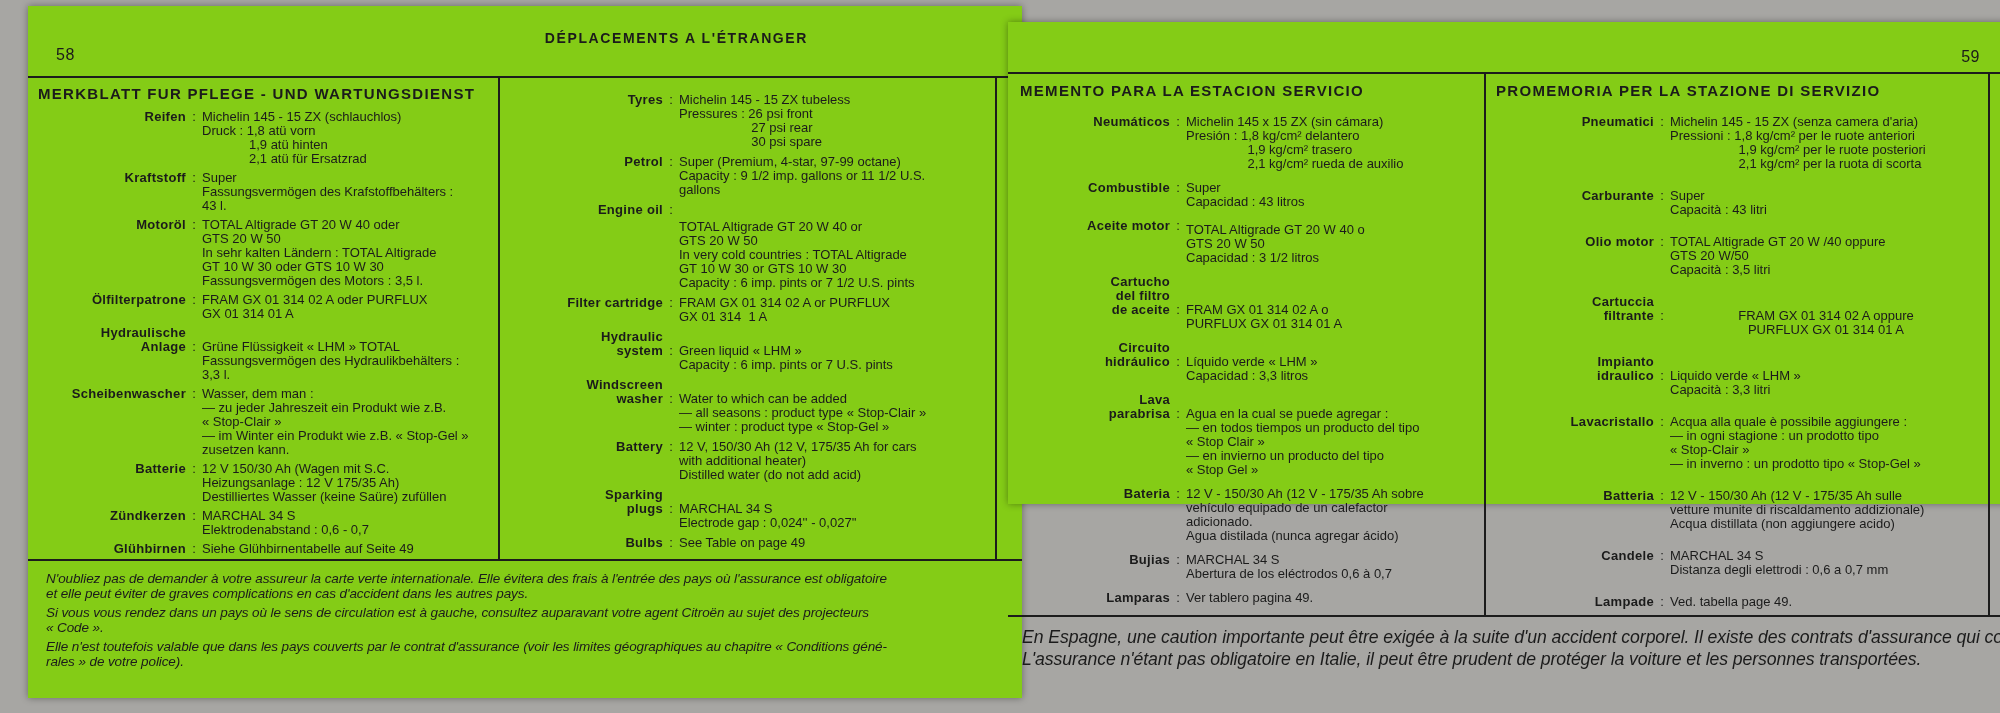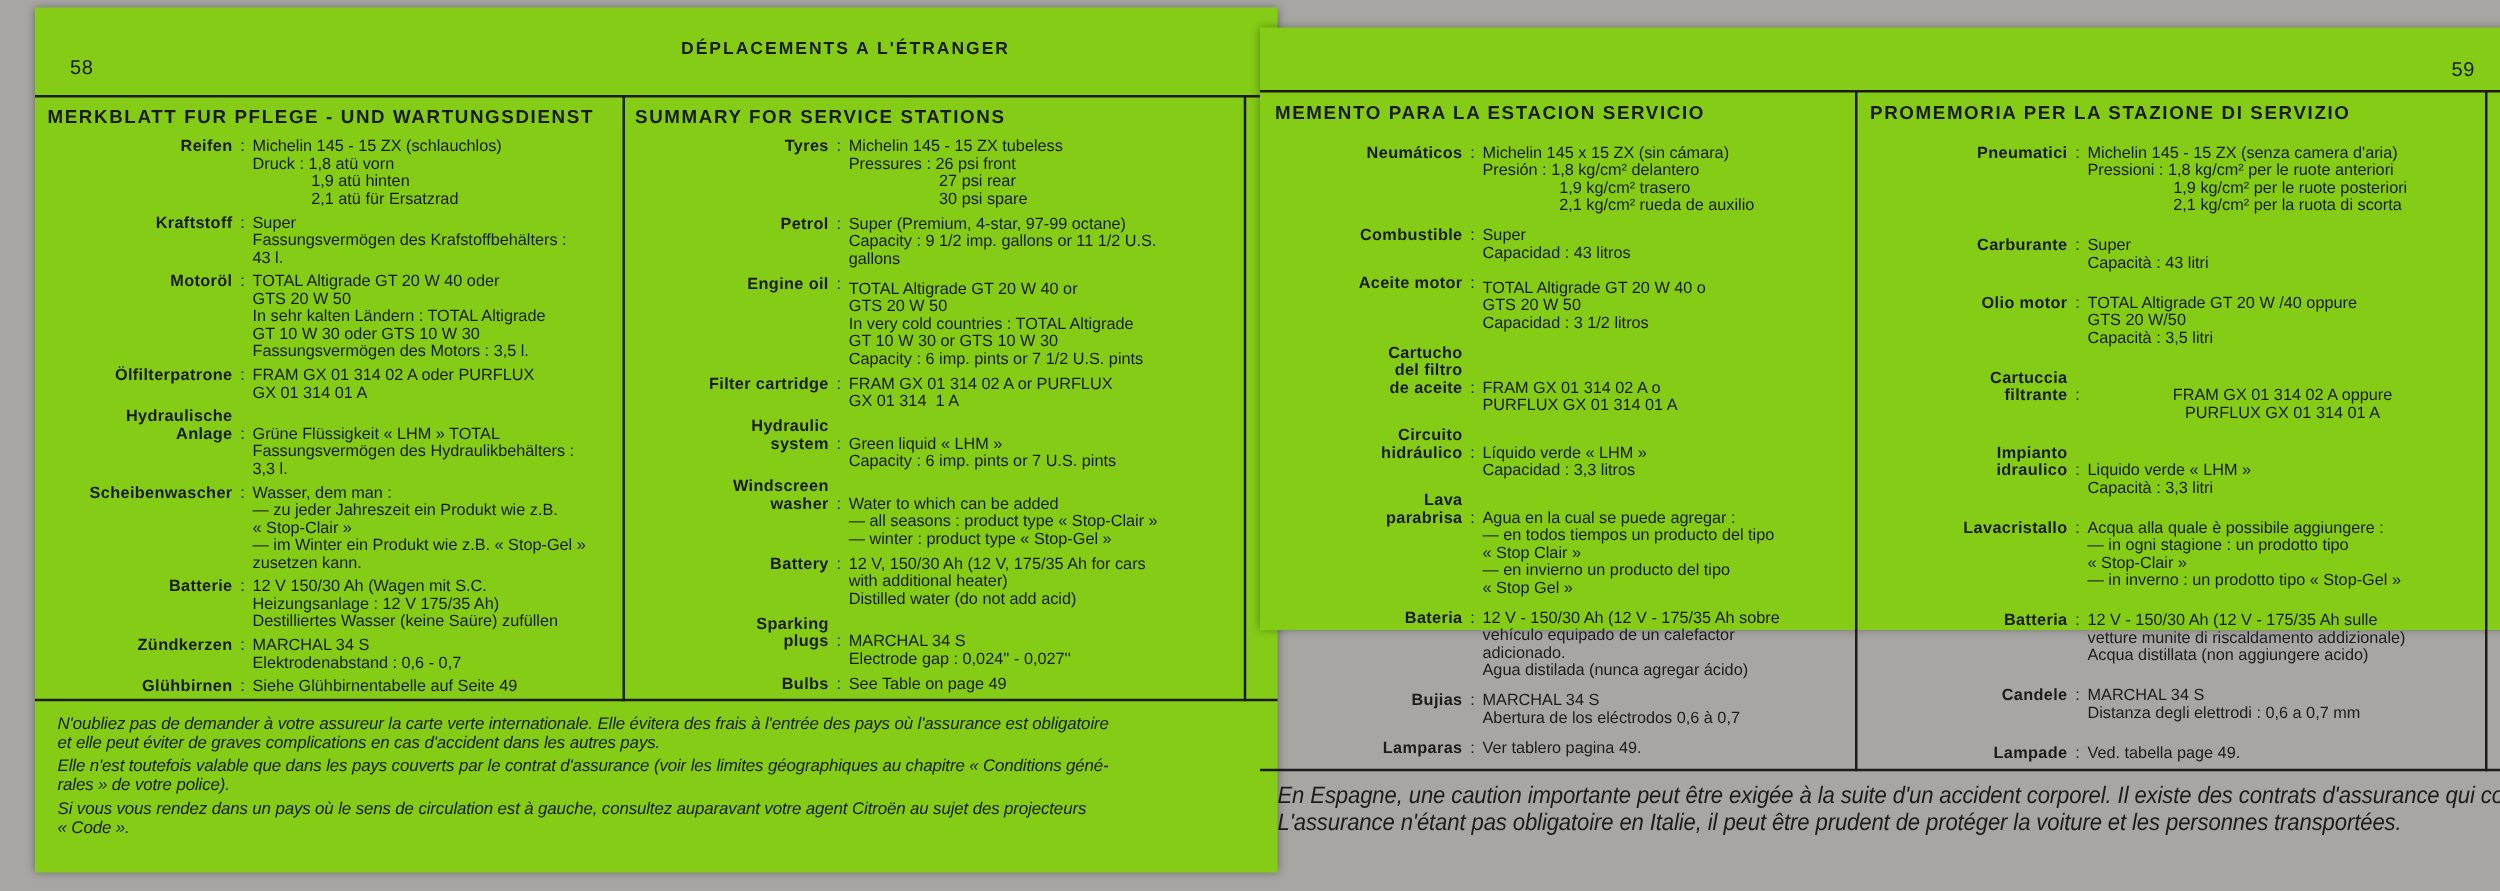--- a/index.html
+++ b/index.html
@@ -196,21 +196,20 @@
             </div>
             <div class="sep" style="margin-top: 0px;">:</div>
             <div class="val" style="margin-top: 0px;">
               <div class="ln">Siehe Glühbirnentabelle auf Seite 49</div>
             </div>
           </div>
         </div>
     </div>
 
     <div class="col" id="col-english">
-      <div class="col-heading">SUMMARY FOR SERVICE STATIONS</div>
       <div class="entries">
           <div class="entry">
             <div class="lab">
               <div class="ln">Tyres</div>
             </div>
             <div class="sep" style="margin-top: 0px;">:</div>
             <div class="val" style="margin-top: 0px;">
               <div class="ln">Michelin 145 - 15 ZX tubeless</div>
               <div class="ln">Pressures : 26 psi front</div>
               <div class="ln">                    27 psi rear</div>
@@ -226,21 +225,21 @@
               <div class="ln">Super (Premium, 4-star, 97-99 octane)</div>
               <div class="ln">Capacity : 9 1/2 imp. gallons or 11 1/2 U.S.</div>
               <div class="ln">gallons</div>
             </div>
           </div>
           <div class="entry">
             <div class="lab">
               <div class="ln">Engine oil</div>
             </div>
             <div class="sep" style="margin-top: 0px;">:</div>
-            <div class="val" style="margin-top: 4px;">
+            <div class="val" style="margin-top: 17px;">
               <div class="ln">TOTAL Altigrade GT 20 W 40 or</div>
               <div class="ln">GTS 20 W 50</div>
               <div class="ln">In very cold countries : TOTAL Altigrade</div>
               <div class="ln">GT 10 W 30 or GTS 10 W 30</div>
               <div class="ln">Capacity : 6 imp. pints or 7 1/2 U.S. pints</div>
             </div>
           </div>
           <div class="entry">
             <div class="lab">
               <div class="ln">Filter cartridge</div>
@@ -307,26 +306,26 @@
           </div>
         </div>
     </div>
 
     <div id="lp-footer">
         <div class="para">
           <div class="ln">N'oubliez pas de demander à votre assureur la carte verte internationale. Elle évitera des frais à l'entrée des pays où l'assurance est obligatoire</div>
           <div class="ln">et elle peut éviter de graves complications en cas d'accident dans les autres pays.</div>
         </div>
         <div class="para">
+          <div class="ln">Si vous vous rendez dans un pays où le sens de circulation est à gauche, consultez auparavant votre agent Citroën au sujet des projecteurs</div>
+          <div class="ln">« Code ».</div>
+        </div>
+        <div class="para">
           <div class="ln">Elle n'est toutefois valable que dans les pays couverts par le contrat d'assurance (voir les limites géographiques au chapitre « Conditions géné-</div>
           <div class="ln">rales » de votre police).</div>
-        </div>
-        <div class="para">
-          <div class="ln">Si vous vous rendez dans un pays où le sens de circulation est à gauche, consultez auparavant votre agent Citroën au sujet des projecteurs</div>
-          <div class="ln">« Code ».</div>
         </div>
       </div>
   </div>
 
   <div class="page" id="right-page">
     <div class="pagenum" id="rp-pagenum">59</div>
 
     <div class="rule" id="rp-toprule"></div>
     <div class="rule" id="rp-divider"></div>
     <div class="rule" id="rp-rightedge"></div>

